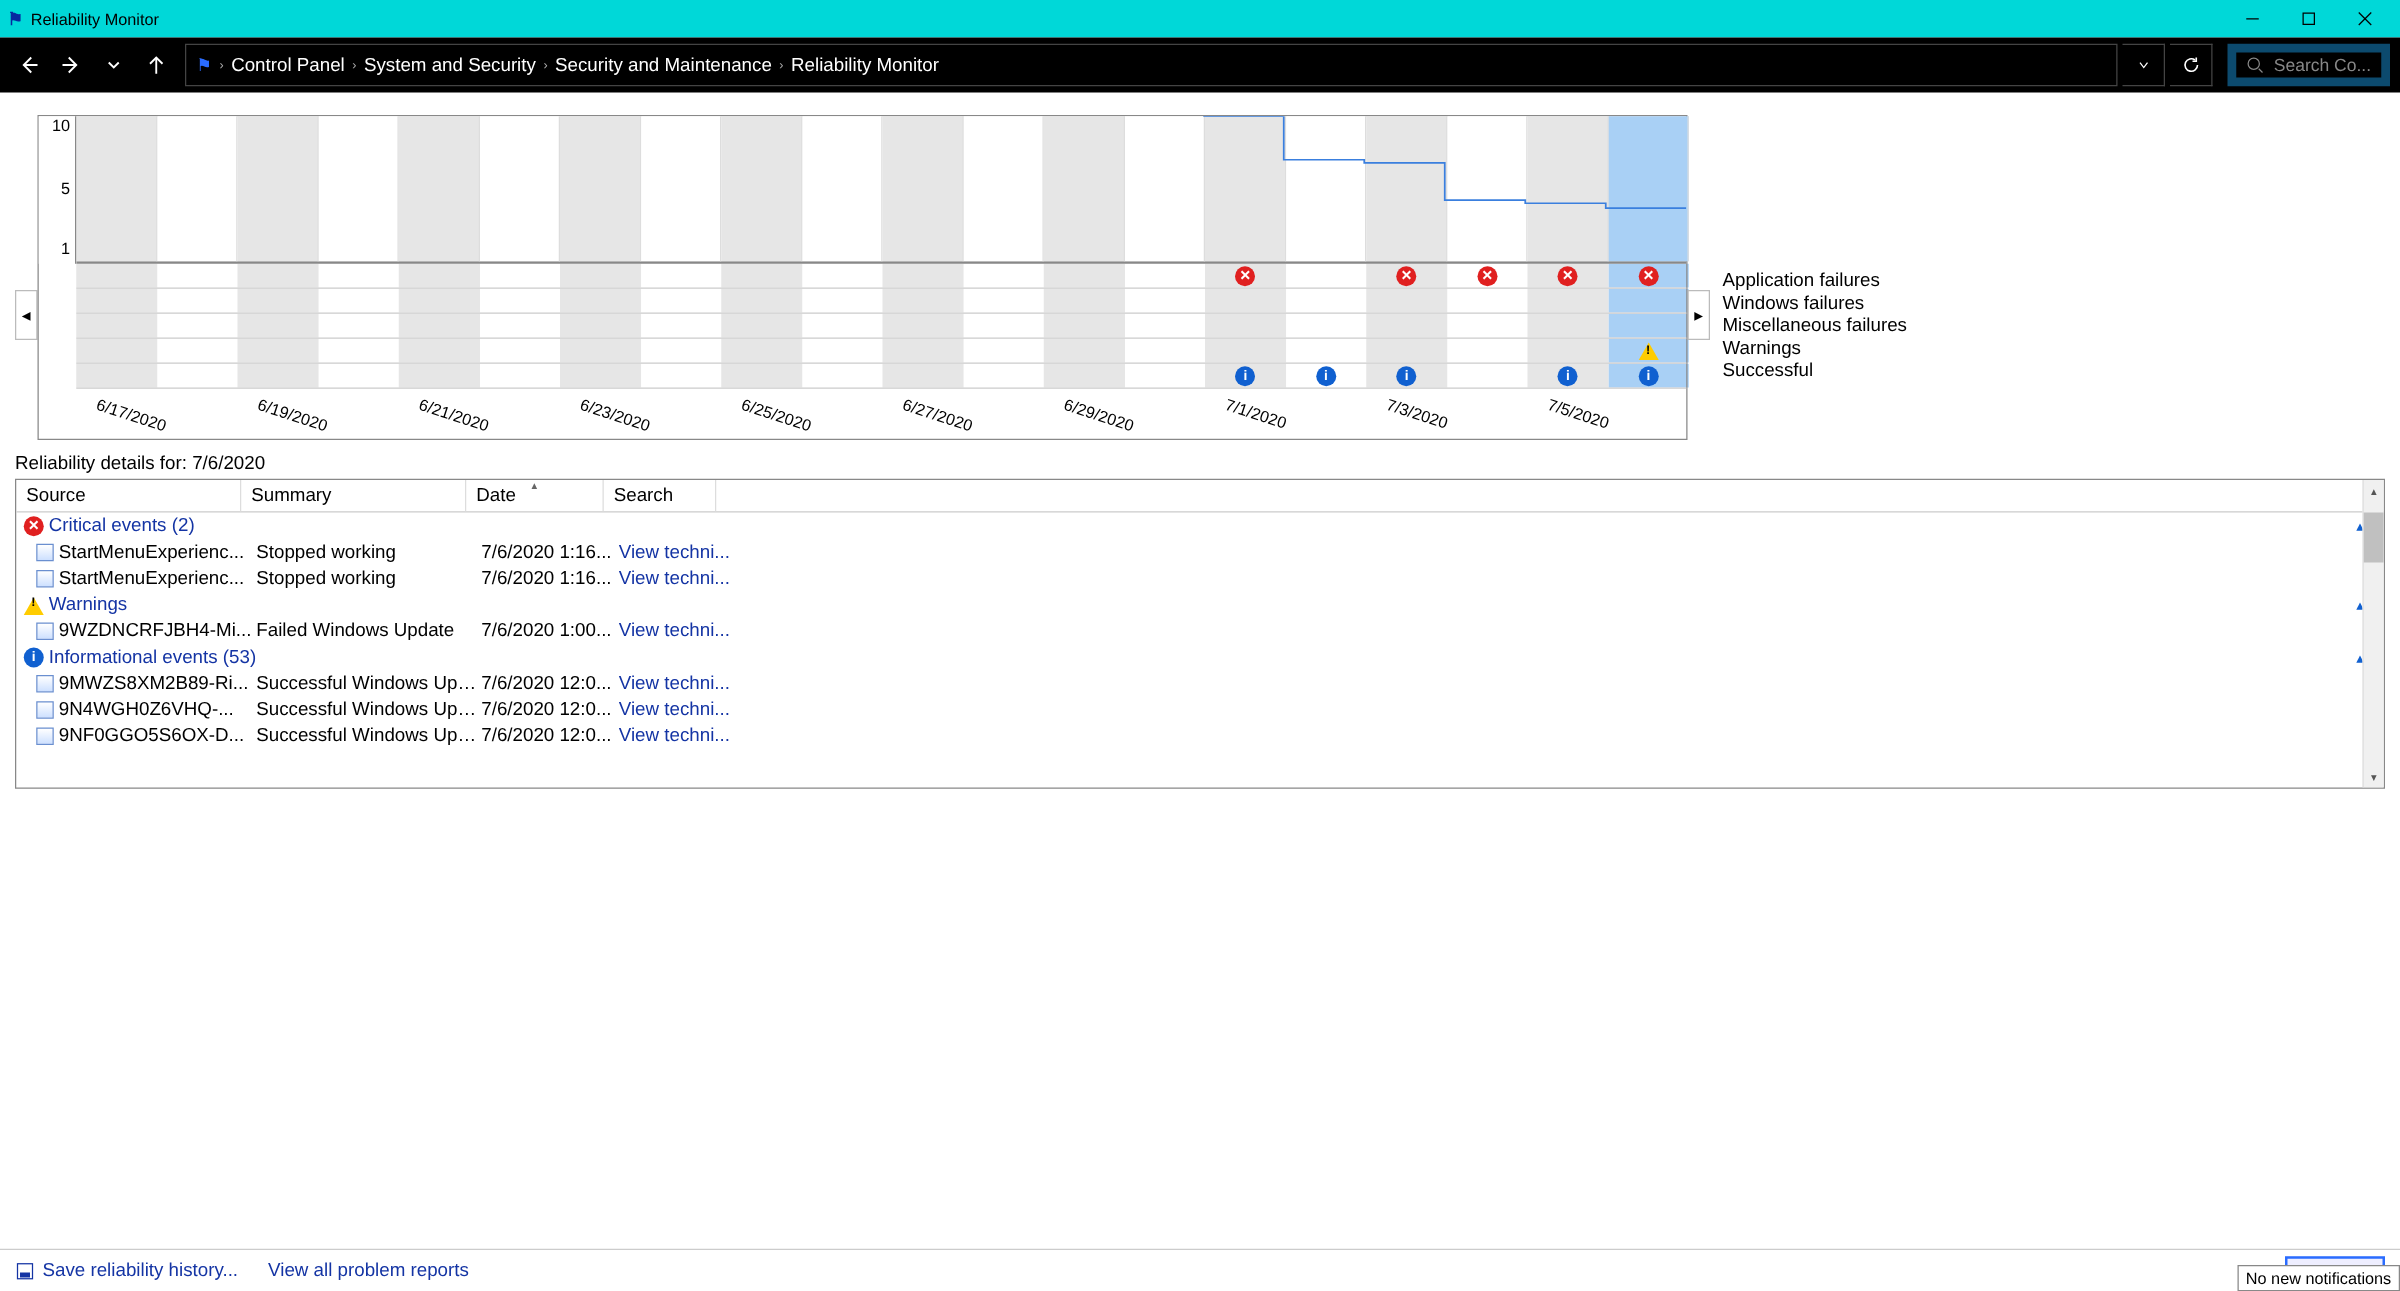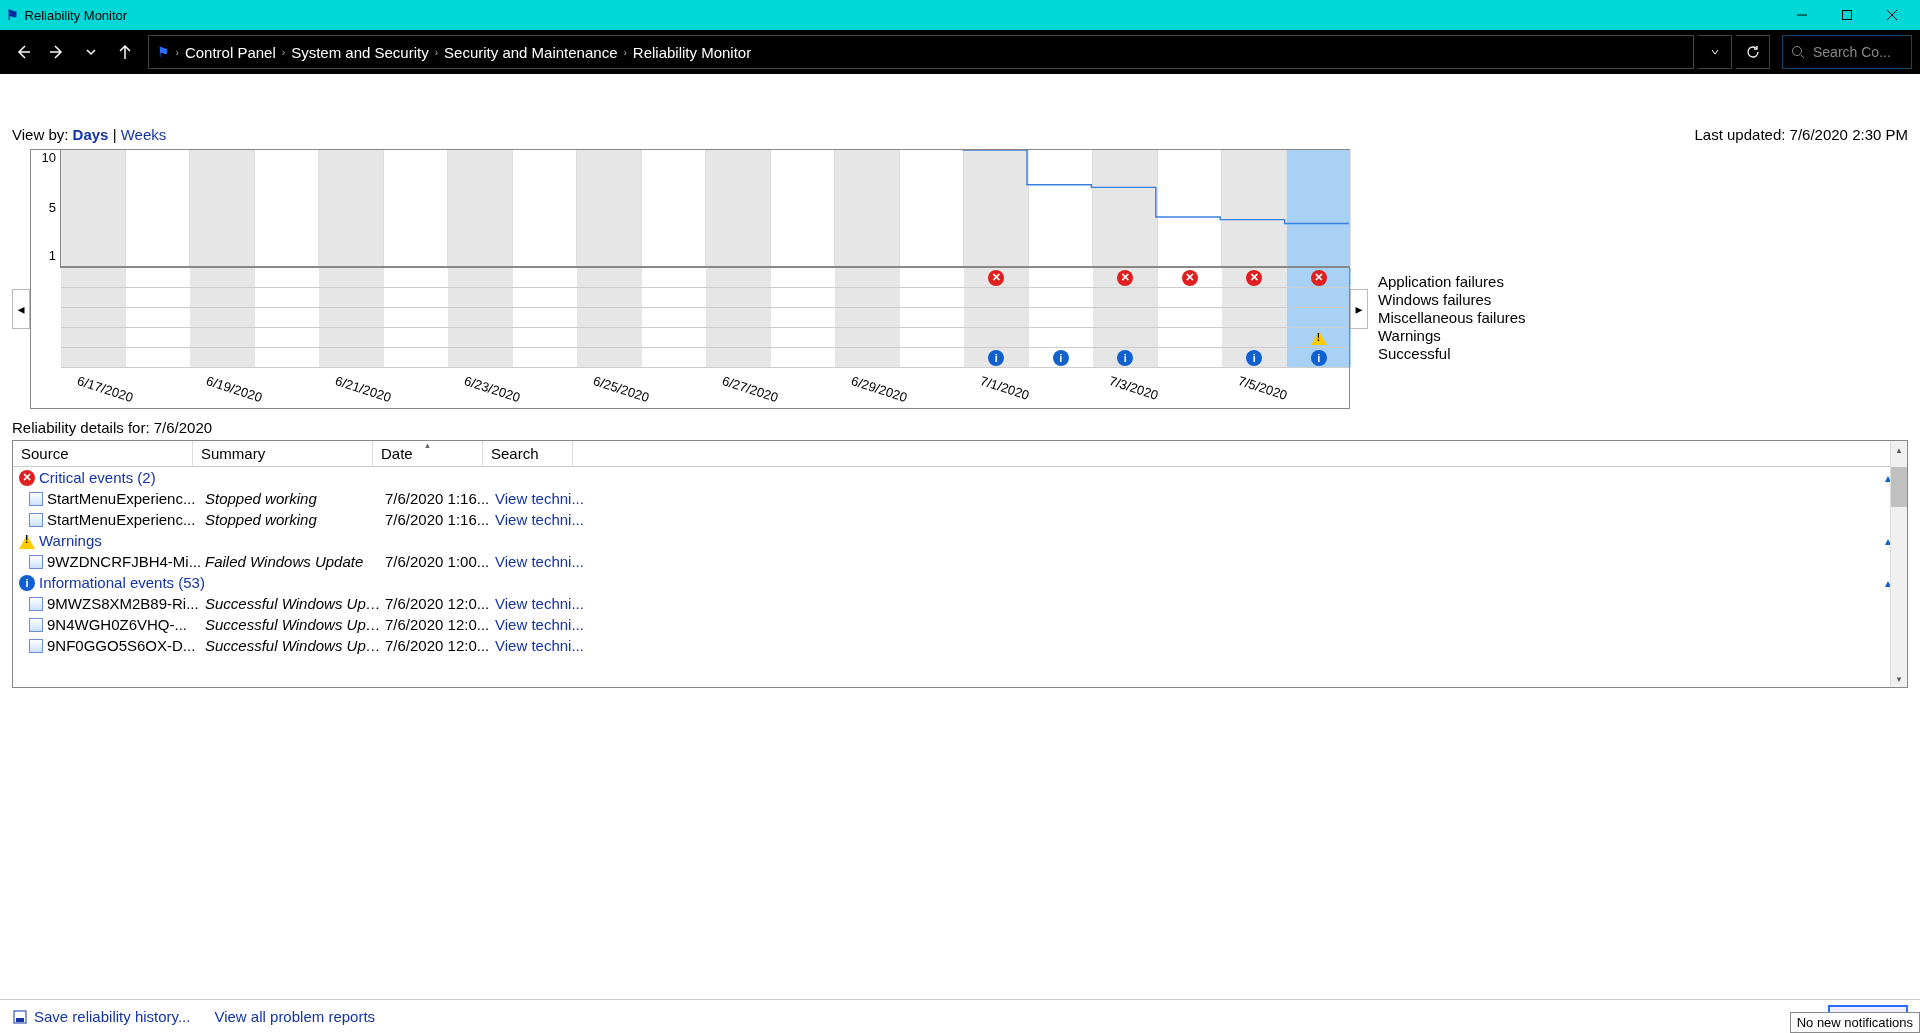--- a/index.html
+++ b/index.html
@@ -15,21 +15,21 @@
 
 
 .navbar { height:44px; background:#000; display:flex; align-items:center; color:#fff; padding:0 8px; gap:4px; }
 .navbar .navbtn { width:30px; height:30px; display:flex; align-items:center; justify-content:center; color:#ccc; }
 .navbar .navbtn svg { stroke:#fff; fill:none; }
 .breadcrumb { display:flex; align-items:center; gap:6px; height:34px; flex:1; border:1px solid #444; padding:0 8px; margin-left:4px; }
 .breadcrumb .flag { color:#2a6cff; }
 .breadcrumb .sep { color:#aaa; font-size:10px; }
 .breadcrumb .crumb { color:#fff; font-size:15px; }
 .dropbtn, .refreshbtn { width:34px; height:34px; display:flex;align-items:center;justify-content:center; border:1px solid #444; border-left:none;}
-.searchbox { width:130px; height:34px; border:1px solid #0c4a6e; display:flex; align-items:center; padding:0 8px; gap:8px; color:#888; margin-left:8px; }
+.searchbox { width:130px; height:34px; border:7px solid #0c4a6e; display:flex; align-items:center; padding:0 8px; gap:8px; color:#888; margin-left:8px; }
 
 
 .content { padding:12px 12px 0 12px; }
 .pgtitle { color:#1434a4; font-size:22px; font-weight:400; margin-top:18px; }
 .desc { margin-top:22px; font-size:15px; }
 .viewrow { display:flex; justify-content:space-between; margin-top:40px; font-size:15px; }
 .viewrow .vleft span.active { color:#1434a4; font-weight:bold; }
 .viewrow .vleft span.link { color:#1434a4; }
 .viewrow .bar { color:#000; }
 
@@ -65,21 +65,21 @@
 .table { border:1px solid #888; margin-top:4px; height:248px; overflow:hidden; position:relative;}
 .thead { display:flex; border-bottom:1px solid #ccc; height:26px; align-items:center; font-size:15px;}
 .thead .th { padding:0 8px; border-right:1px solid #ddd; height:100%; display:flex; align-items:center; position:relative;}
 .th.src{width:180px;} .th.sum{width:180px;} .th.dat{width:110px; } .th.act{width:90px;}
 .th .sort { position:absolute; top:-1px; left:50%; transform:translateX(-50%); font-size:9px; color:#666;}
 .tbody { font-size:15px; }
 .grp { display:flex; align-items:center; gap:4px; padding:2px 6px; color:#1434a4;}
 .grp .chev { margin-left:auto; margin-right:10px; color:#1060d0; font-size:12px;}
 .trow { display:flex; padding:2px 0 2px 34px; align-items:center;}
 .trow .c1{width:158px; overflow:hidden; text-overflow:ellipsis; white-space:nowrap;}
-.trow .c2{width:180px; overflow:hidden; text-overflow:ellipsis; white-space:nowrap;font-style:italic;}
+.trow .c2{width:180px; overflow:hidden; text-overflow:ellipsis; white-space:nowrap;}
 .trow .c3{width:110px; overflow:hidden; text-overflow:ellipsis; white-space:nowrap;}
 .trow .c4{width:110px; color:#1434a4; overflow:hidden; text-overflow:ellipsis; white-space:nowrap;}
 .trow .appic { width:14px;height:14px;border:1px solid #6a8fd0; background:linear-gradient(#fff,#cde0ff); margin-right:4px; display:inline-block; vertical-align:middle; margin-left:-18px;}
 .scrollbar { position:absolute; right:0; top:0; bottom:0; width:17px; background:#f0f0f0; border-left:1px solid #ddd;}
 .scrollbar .thumb{ position:absolute; top:26px; width:100%; height:40px; background:#c0c0c0;}
 .scrollbar .arr{position:absolute;width:100%;height:17px;display:flex;align-items:center;justify-content:center;font-size:9px;color:#555;}
 
 
 .footer { position:absolute; left:0; right:0; bottom:0; height:34px; border-top:1px solid #ccc; display:flex; align-items:center; padding:0 12px; gap:24px;}
 .footer .flink { color:#1434a4; font-size:15px; display:flex; align-items:center; gap:6px;}
@@ -162,29 +162,20 @@
     <svg width="14" height="14" stroke="#888" fill="none">
         <circle cx="6" cy="6" r="4.5"></circle>
         <line x1="10" y1="10" x2="13" y2="13"></line>
       </svg>
     <span>Search Co...</span>
   </div>
 </div>
 
 <div class="content">
 
-  <div class="viewrow">
-    <div class="vleft">
-      <span>View by:</span>
-      <span class="active">Days</span>
-      <span class="bar"> | </span>
-      <span class="link">Weeks</span>
-    </div>
-    <div>Last updated: 7/6/2020 2:30 PM</div>
-  </div>
 
   <div class="chartwrap">
     <div class="scrollbtn">◂</div>
     <div class="chartcore">
       <div class="yaxis">
         <div style="top:0">10</div>
         <div style="top:50px">5</div>
         <div style="top:98px">1</div>
       </div>
       <div class="plot" id="plot">

